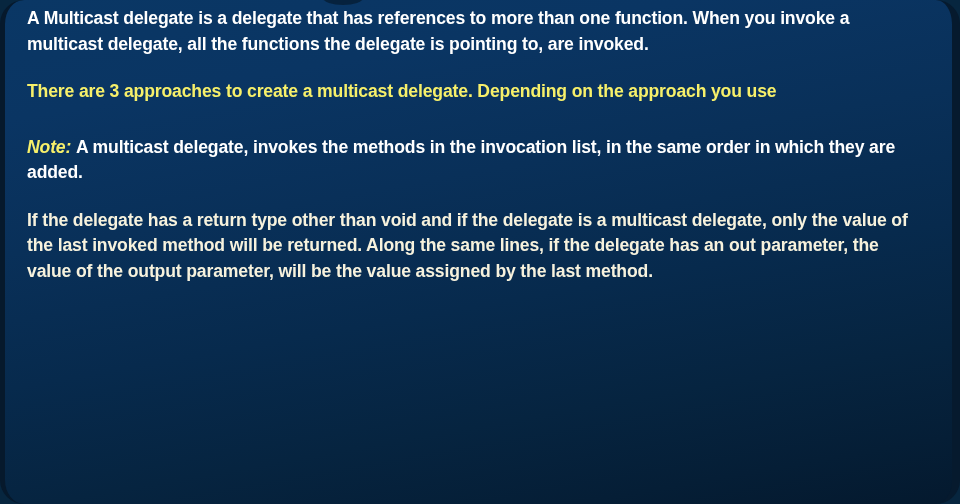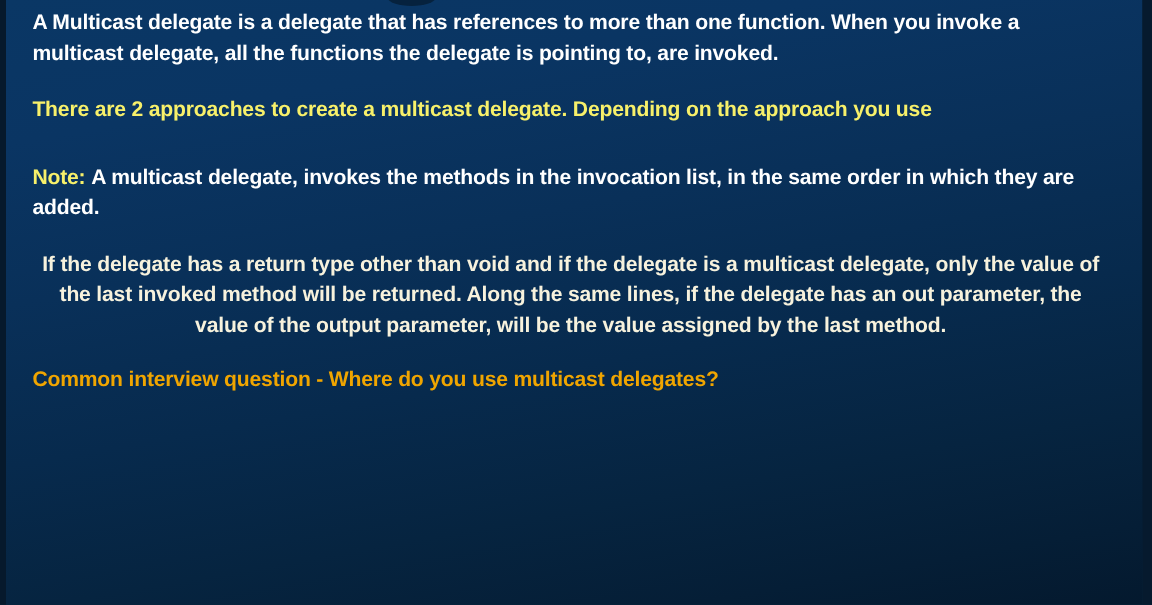--- a/index.html
+++ b/index.html
@@ -17,20 +17,21 @@
                 #0a3765 0%,
                 #0a3563 18%,
                 #093059 38%,
                 #072a4d 58%,
                 #062440 76%,
                 #051e36 90%,
                 #04192e 100%);
     border-left: 5px solid #06192c;
     border-right: 8px solid #061a2e;
     font-family: "Liberation Sans", sans-serif;
+    border-radius: 24px;
   }
   
   #top-blob {
     position: absolute;
     left: 318px;
     top: -9px;
     width: 40px;
     height: 14px;
     border-radius: 50%;
     background: #06223c;
@@ -43,25 +44,26 @@
   }
   p.block {
     margin: 0;
     font-weight: bold;
     font-size: 17.6px;
     line-height: 25.5px;
     letter-spacing: -0.15px;
     white-space: normal;
   }
   .white   { color: #ffffff; }
-  .cream   { color: #f7f2dd; text-align: center; }
+  .cream   { color: #f7f2dd; }
   .yellow  { color: #f7f06a; }
   .gold    { color: #f0a500; }
   .note-label {
     color: #f7f06a;
+    font-style: italic;
     font-weight: bold;
   }
   .op-plus  { color: #f5b21a; font-size: 20px; }
   .op-eq    { color: #e9ec5e; font-size: 20px; }
   .op-minus { color: #f0e65c; font-size: 20px; }
   .gap-lg { height: 22px; }
   .gap-md { height: 20px; }
   .gap-sm { height: 4px; }
 </style>
 </head>
@@ -70,35 +72,34 @@
 <div id="slide">
 
   <div id="top-blob"></div>
 
   <div id="content">
 
     <p class="block white">A Multicast delegate is a delegate that has references to more than one function. When you invoke a multicast delegate, all the functions the delegate is pointing to, are invoked.</p>
 
     <div class="gap-lg"></div>
 
-    <p class="block yellow">There are 2 approaches to create a multicast delegate. Depending on the approach you use</p>
+    <p class="block yellow">There are 3 approaches to create a multicast delegate. Depending on the approach you use</p>
 
     <div class="gap-sm"></div>
 
 
     <div class="gap-sm"></div>
 
 
     <div class="gap-lg"></div>
 
     <p class="block white"><span class="note-label">Note:</span><span>&nbsp;</span><span>A multicast delegate, invokes the methods in the invocation list, in the same order in which they are added.</span></p>
 
     <div class="gap-lg"></div>
 
     <p class="block cream">If the delegate has a return type other than void and if the delegate is a multicast delegate, only the value of the last invoked method will be returned. Along the same lines, if the delegate has an out parameter, the value of the output parameter, will be the value assigned by the last method.</p>
 
     <div class="gap-md"></div>
 
-    <p class="block gold">Common interview question - Where do you use multicast delegates?</p>
 
 
   </div>
 </div>
 
 </body></html>

